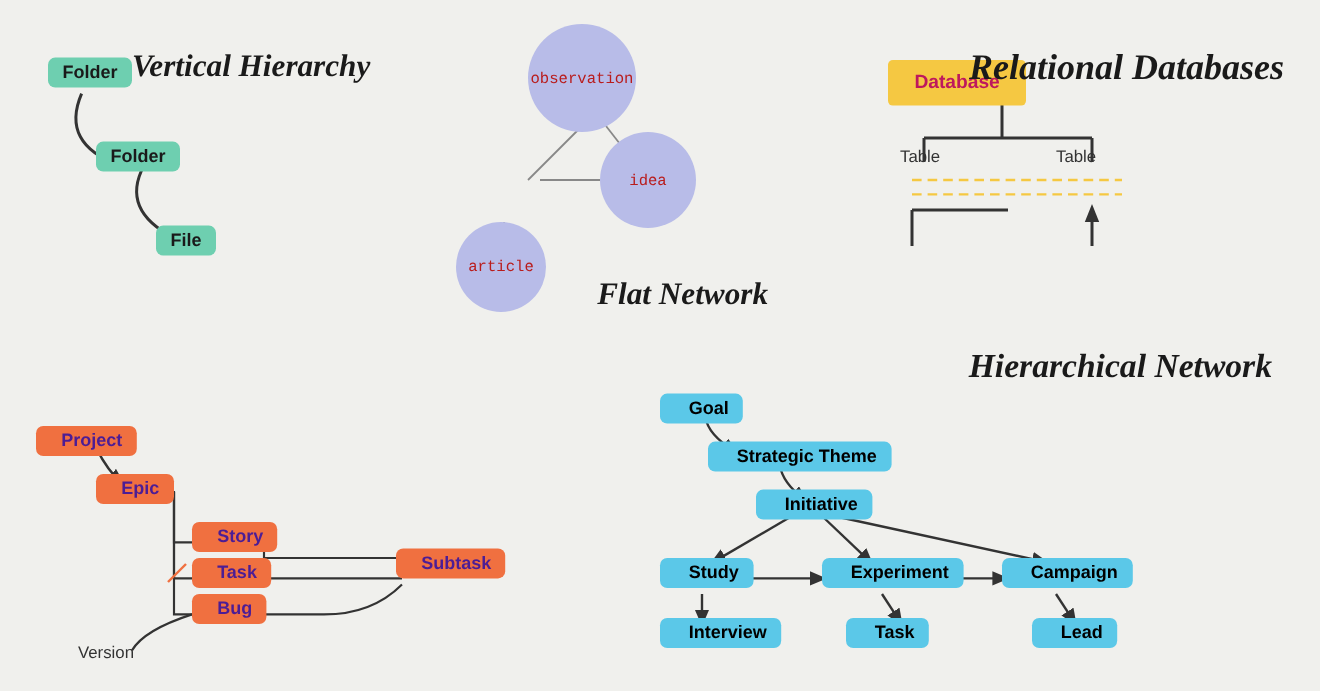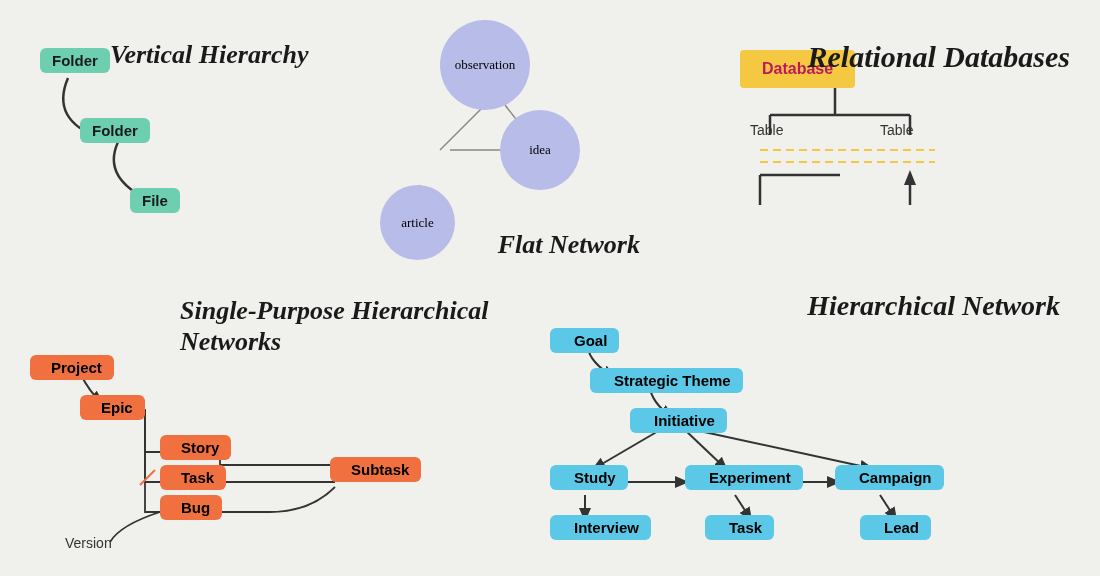--- a/index.html
+++ b/index.html
@@ -89,23 +89,23 @@
       font-weight: 700;
       color: #1a1a1a;
     }
 
     .node-circle {
       position: absolute;
       border-radius: 50%;
       display: flex;
       align-items: center;
       justify-content: center;
-      font-family: Liberation Serif, serif;
+      font-family: Liberation Mono, monospace;
       font-size: 13px;
-      color: #000000;
+      color: #b91c1c;
       text-align: center;
     }
 
     .node-purple {
       background: #b8bce8;
     }
 
     .fn-observation {
       width: 90px;
       height: 90px;
@@ -216,21 +216,21 @@
       left: 160px;
       font-style: italic;
       font-size: 26px;
       font-weight: 700;
       color: #1a1a1a;
       line-height: 1.2;
     }
 
     .badge-orange {
       background: #f07040;
-      color: #000000;
+      color: #4c1d95;
       padding-left: 21px;
     }
 
     .orange-circle {
       position: absolute;
       border-radius: 50%;
       background: #f07040;
       display: flex;
       align-items: center;
       justify-content: center;
@@ -469,22 +469,20 @@
       <line x1="200" y1="187" x2="315" y2="187" stroke="#333" stroke-width="1.8"></line>
       <line x1="200" y1="217" x2="250" y2="217 " stroke="#333" stroke-width="1.8"></line>
       <path d="M 250 217 Q 290 217 315 192" stroke="#333" stroke-width="1.8" fill="none"></path>
 
       <defs>
         <marker id="arrowhead" markerWidth="8" markerHeight="8" refX="6" refY="3" orient="auto">
           <polygon points="0 0, 8 3, 0 6" fill="#333"></polygon>
         </marker>
       </defs>
     </svg>
-    <div class="sphn-title">Single-Purpose
-Hierarchical Networks</div>
     <div class="sphn-project badge badge-orange">Project</div>
     <div class="sphn-epic badge badge-orange">Epic</div>
     <div class="sphn-story badge badge-orange">Story</div>
     <div class="sphn-task badge badge-orange">Task</div>
     <div class="sphn-bug badge badge-orange">Bug</div>
     <div class="sphn-version-label">Version</div>
     <div class="sphn-subtask badge badge-orange">Subtask</div>
   </div>
 
   <div class="section-hn">

